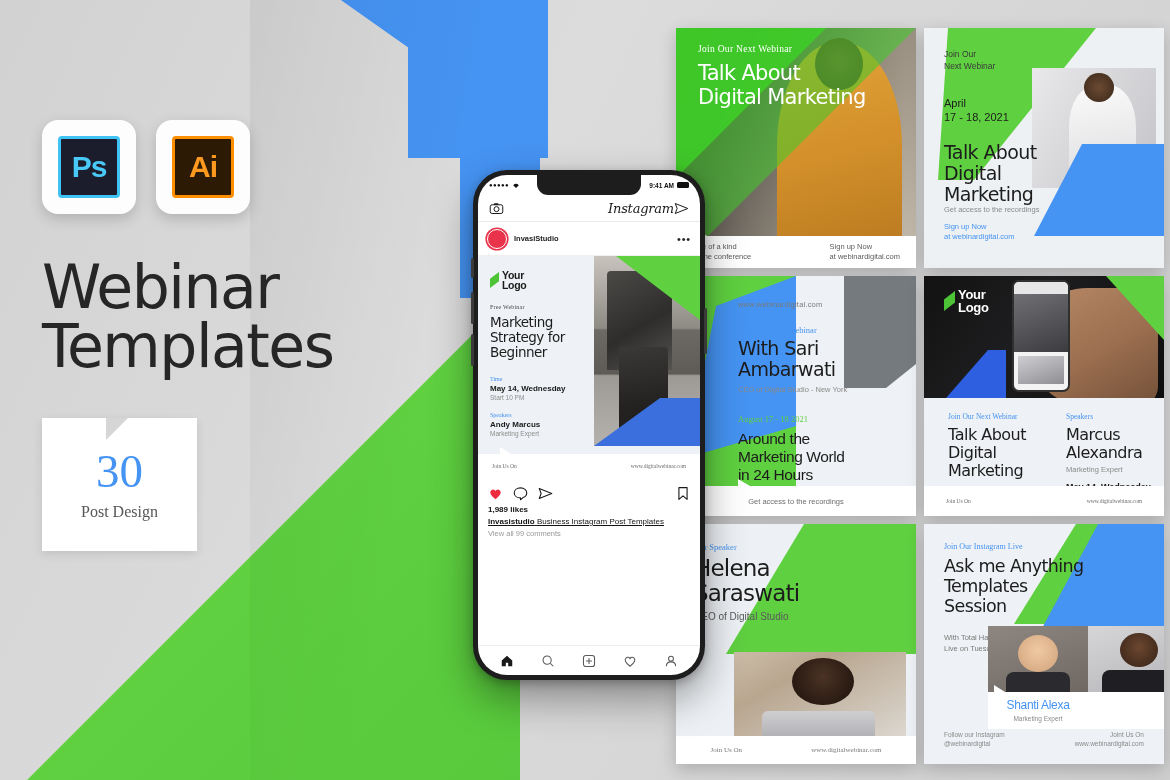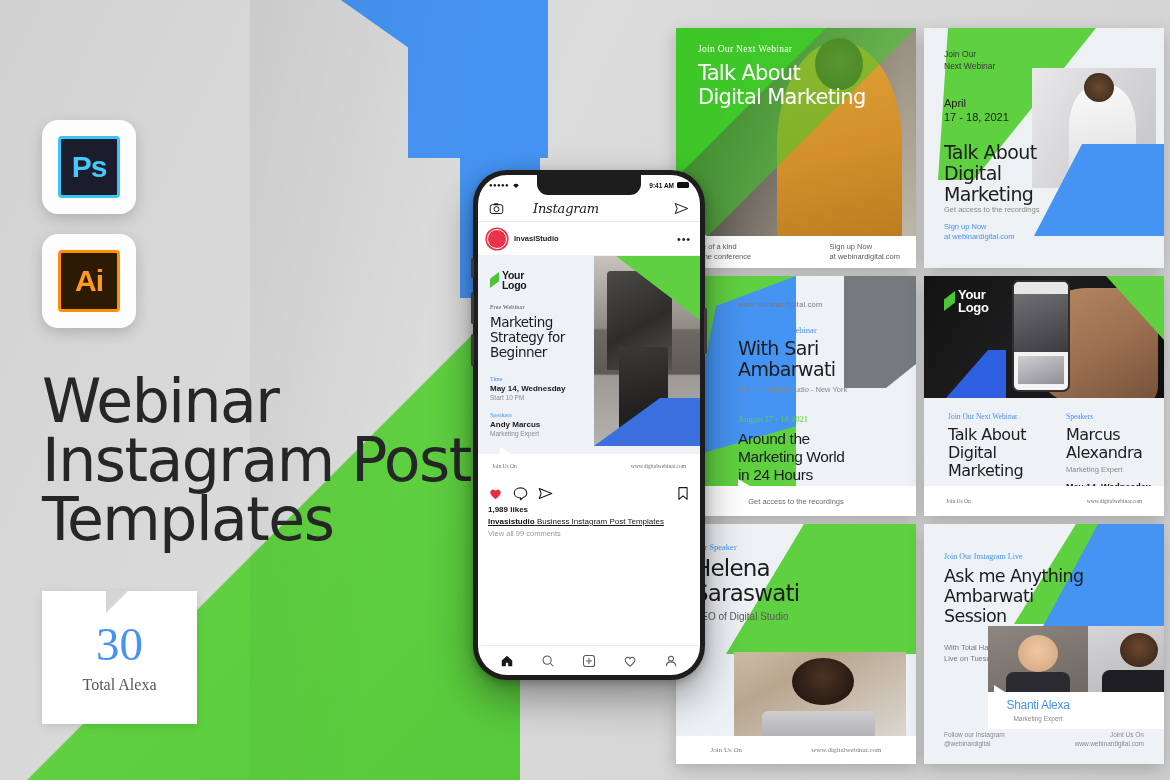--- a/index.html
+++ b/index.html
@@ -31,21 +31,21 @@
   }
   .bg-shadow-diag {
     position:absolute; left:250px; top:0; width:300px; height:780px;
     background: linear-gradient(100deg, rgba(0,0,0,0.055) 0%, rgba(0,0,0,0) 55%);
     pointer-events:none;
   }
 
   
   .left-col { position:absolute; left:42px; top:120px; width:440px; }
 
-  .app-icons { display:flex; gap:20px;flex-direction:column; }
+  .app-icons { display:flex; gap:20px; }
   .app-icon {
     width:94px; height:94px; border-radius:16px; background:#fdfdfd;
     box-shadow: 0 5px 14px rgba(0,0,0,0.17);
     display:flex; align-items:center; justify-content:center;
   }
   .app-inner {
     width:62px; height:62px; border-radius:4px;
     display:flex; align-items:center; justify-content:center;
     font-weight:bold; font-size:30px; letter-spacing:-1px;
   }
@@ -112,22 +112,22 @@
   .sb-left { display:flex; align-items:center; gap:3px; }
   .dots { letter-spacing:0.4px; font-size:6px; }
   .sb-right { margin-left:auto; display:flex; align-items:center; gap:3px; font-weight:bold; font-size:6.5px;}
   .battery { width:12px; height:6px; background:#111; border-radius:1.5px; }
 
   .ig-header {
     height:27px; border-bottom:1px solid #e9e9e9;
     display:flex; align-items:center; padding:0 11px; flex:0 0 auto;
   }
   .ig-logo {
-    flex:1; text-align:left; font-family:"DejaVu Serif", serif;
-    font-style:italic; font-size:13px; color:#1a1a1a; letter-spacing:-0.2px;padding-left:29px;
+    flex:1; text-align:right; font-family:"DejaVu Serif", serif;
+    font-style:italic; font-size:13px; color:#1a1a1a; letter-spacing:-0.2px;
   }
   .icon-sm { width:15px; height:15px; }
 
   .ig-userbar {
     height:34px; display:flex; align-items:center; padding:0 9px; gap:7px;
     border-bottom:1px solid #f0f0f0; flex:0 0 auto;
   }
   .avatar {
     width:20px; height:20px; border-radius:50%;
     background:#e8334a; border:1.6px solid #fff;
@@ -449,21 +449,21 @@
   .c6-green {
     position:absolute; right:0; top:0; width:150px; height:100px;
     background:#5fd040;
     clip-path: polygon(0 100px, 62px 0, 150px 0, 150px 100px);
   }
   .c6-blue {
     position:absolute; right:0; top:0; width:124px; height:108px;
     background:#4593f2;
     clip-path: polygon(58px 0, 124px 0, 124px 108px, 0 108px);
   }
-  .c6-text { position:absolute; left:20px; top:28px; width:150px; z-index:3; }
+  .c6-text { position:absolute; left:20px; top:18px; width:150px; z-index:3; }
   .c6-kick { font-family:"Liberation Serif", serif; font-size:8px; color:#4593f2; }
   .c6-head {
     font-size:17.5px; line-height:20px; color:#1c1c1c; letter-spacing:-0.6px; margin-top:5px;
     font-family:"DejaVu Sans", sans-serif;
   }
   .c6-sub { font-size:7.5px; line-height:11px; color:#7a7a7a; margin-top:16px; }
   .c6-people { position:absolute; left:20px; top:102px; display:flex; gap:0; z-index:3;padding-left:44px; }
   .person { width:100px; background:#fff; }
   .person-photo { width:100px; height:66px; overflow:hidden; position:relative; }
   .pp-1 { background: linear-gradient(160deg,#8e8681 0%, #6f6762 100%); }
@@ -518,27 +518,26 @@
       <div class="app-icon">
         <div class="app-inner ps-inner">Ps</div>
       </div>
       <div class="app-icon">
         <div class="app-inner ai-inner">Ai</div>
       </div>
     </div>
 
     <h1 class="main-title">
       <span class="line">Webinar</span>
-      <span class="line">Instagram Post</span>
       <span class="line">Templates</span>
     </h1>
 
     <div class="badge">
       <div class="badge-num">30</div>
-      <div class="badge-label">Total Alexa</div>
+      <div class="badge-label">Post Design</div>
     </div>
   </div>
 
   <div class="phone">
     <div class="btn-left btn-l1"></div>
     <div class="btn-left btn-l2"></div>
     <div class="btn-left btn-l3"></div>
     <div class="btn-right"></div>
 
     <div class="phone-inner">
@@ -810,21 +809,21 @@
 
     <div class="card c-br">
       <div class="card-body">
         <div class="c6-bg"></div>
         <div class="c6-green"></div>
         <div class="c6-blue"></div>
         <div class="c6-text">
           <div class="c6-kick">Join Our Instagram Live</div>
           <div class="c6-head">
             <span>Ask me Anything</span><br>
-            <span>Ambarwati Session</span>
+            <span>Templates Session</span>
           </div>
           <div class="c6-sub">
             <span>With Total Hart and Andy Marcus</span><br>
             <span>Live on Tuesdays 6pm</span>
           </div>
         </div>
         <div class="c6-people">
           <div class="person">
             <div class="person-photo pp-1"></div>
             <div class="person-cap">

